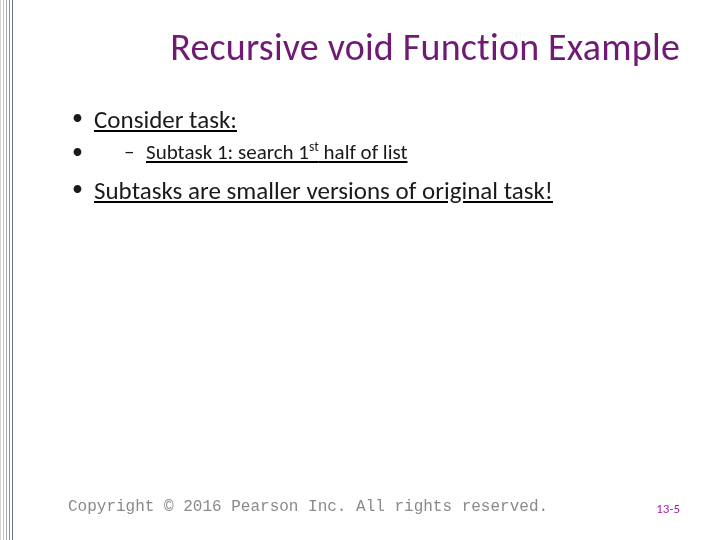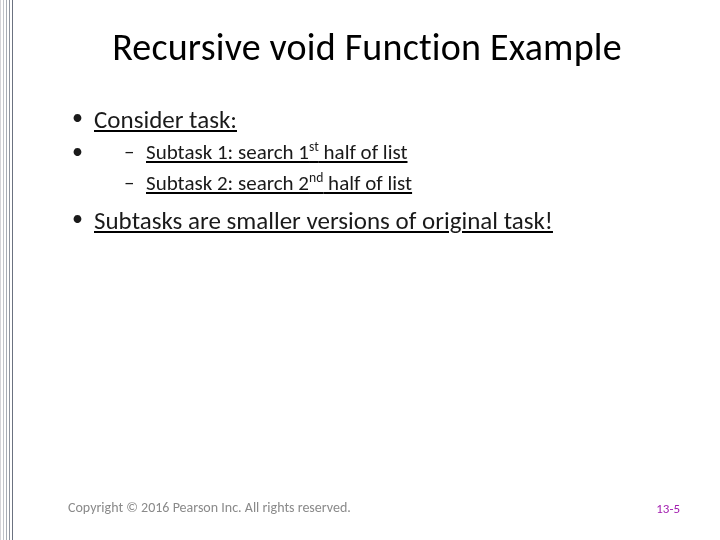--- a/index.html
+++ b/index.html
@@ -27,23 +27,23 @@
   .slide {
     position: absolute;
     left: 14px;
     top: 0;
     right: 0;
     bottom: 0;
     padding: 24px 40px 0 40px;
   }
   .title {
     font-size: 38px;
-    color: #000000;
+    color: #701a75;
     font-weight: 400;
-    text-align: center;
+    text-align: right;
     margin-bottom: 34px;
     letter-spacing: 0.2px;
   }
   ul.level1 {
     list-style: none;
     padding-left: 18px;
     text-decoration: underline;
   }
   ul.level1 > li {
     position: relative;
@@ -84,42 +84,42 @@
     position: absolute;
     bottom: 24px;
     left: 0;
     right: 0;
     padding: 0 40px 0 68px;
     display: flex;
     justify-content: space-between;
     align-items: flex-end;
   }
   .copyright {
-    font-size: 14px;
+    font-size: 16px;
     color: #8a8a8a;
+    font-family: Liberation Mono, monospace;
   }
   .pagenum {
     font-size: 13px;
     color: #a21caf;
   }
 </style>
 </head>
 <body>
 
 <div class="left-decoration"></div>
 
 <div class="slide">
   <h1 class="title">Recursive void Function Example</h1>
 
   <ul class="level1">
     <li><span>Consider task:</span></li>
     <li>
       <ul class="level2">
         <li><span>Subtask 1: search 1</span><sup>st</sup><span> half of list</span></li>
-        <li><span>Subtask 2: search 2</span><sup>nd</sup><span> half of list</span></li>
       </ul>
     </li>
     <li><span>Subtasks are smaller versions of original task!</span></li>
   </ul>
 </div>
 
 <div class="footer">
   <div class="copyright">Copyright © 2016 Pearson Inc. All rights reserved.</div>
   <div class="pagenum">13-5</div>
 </div>

